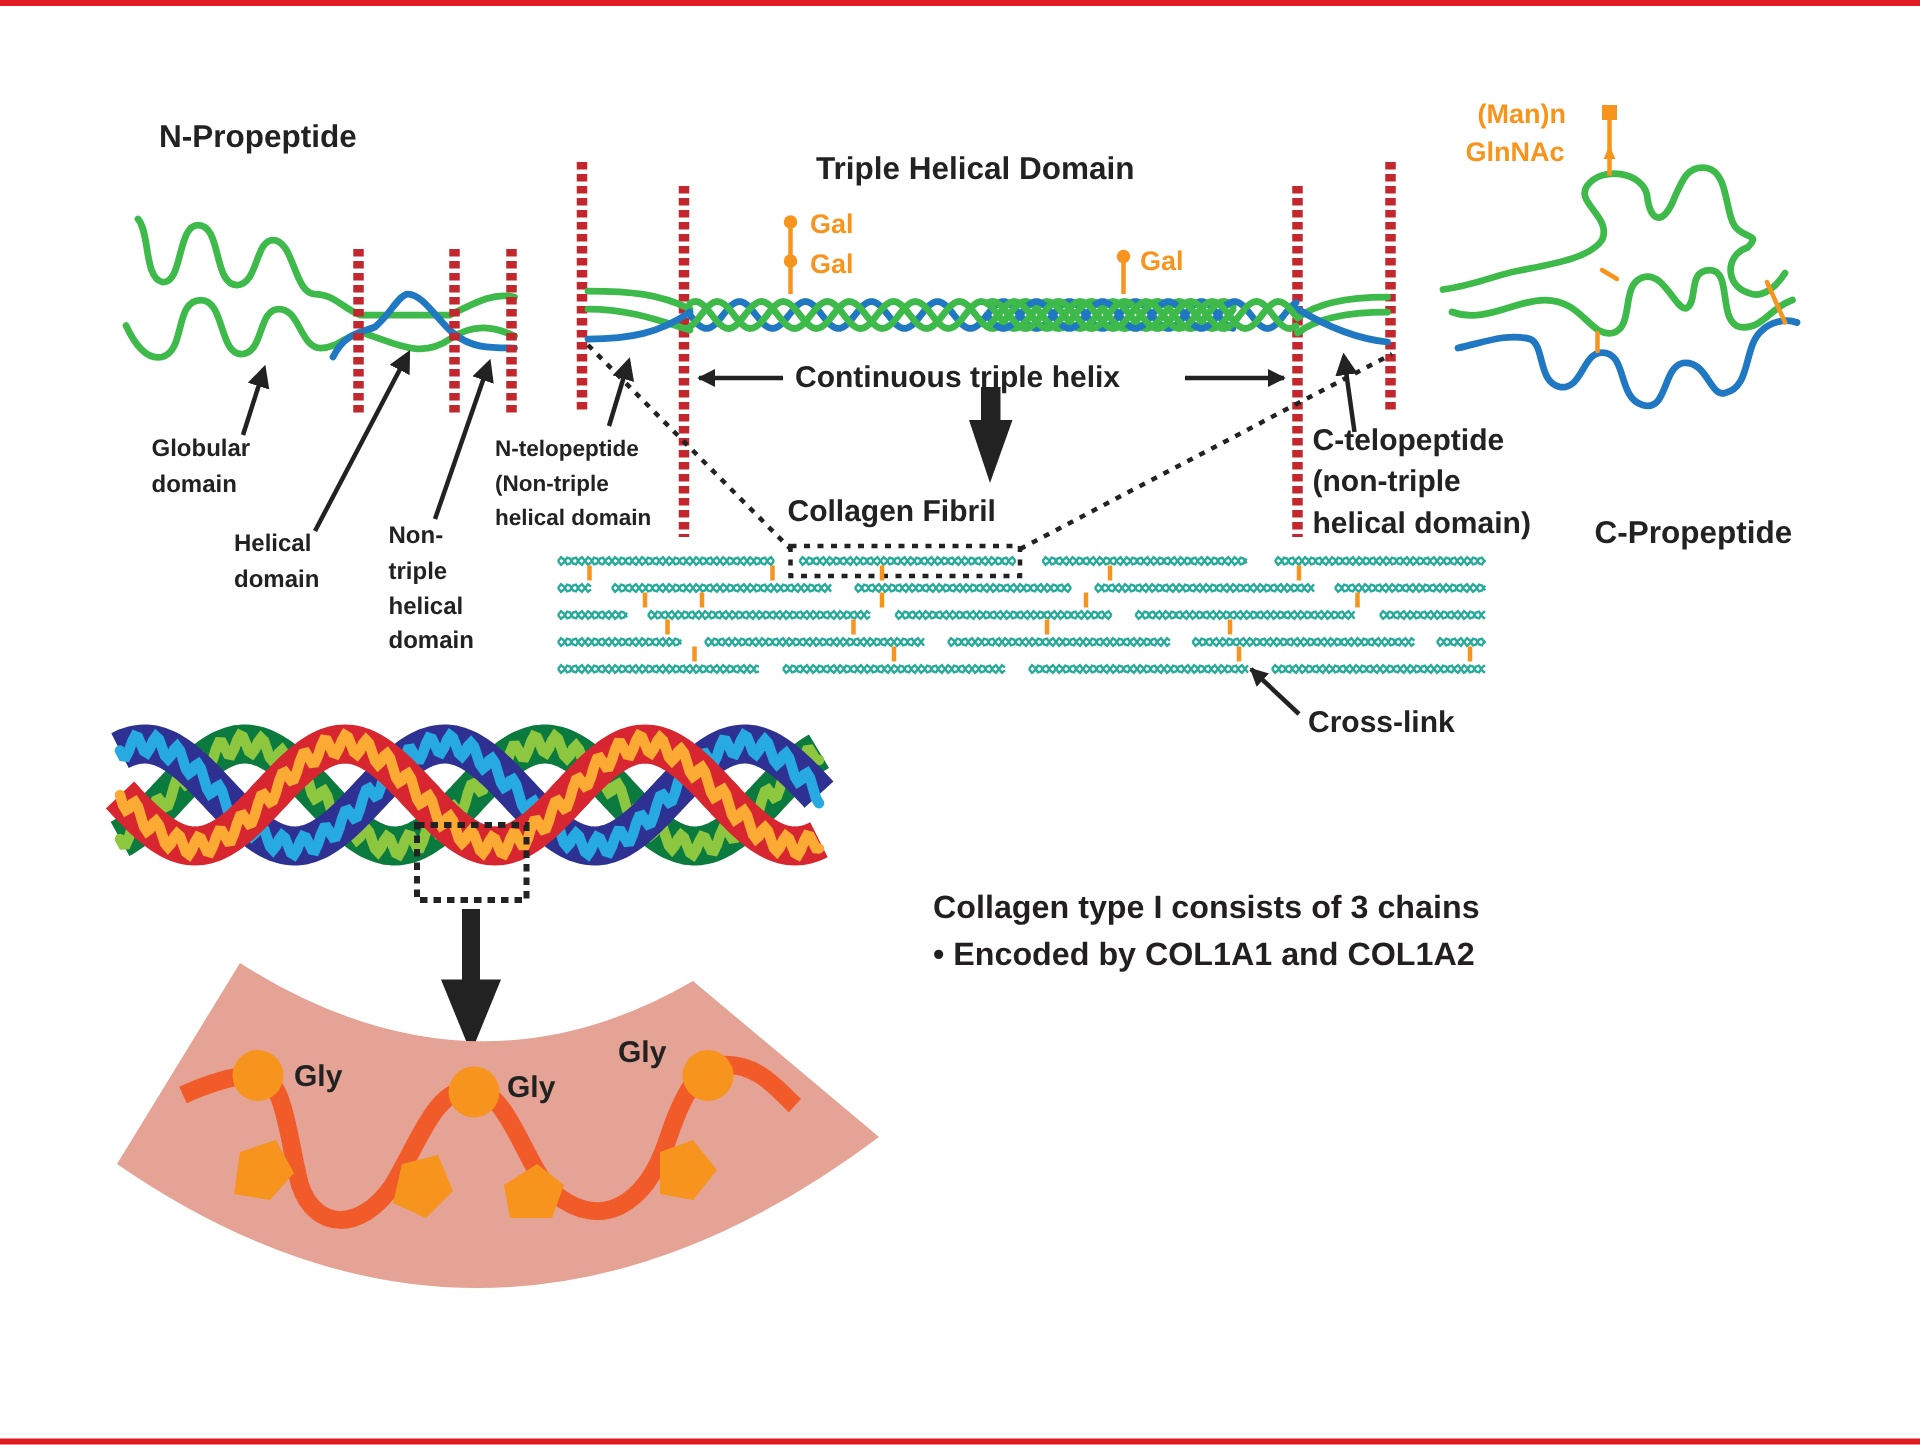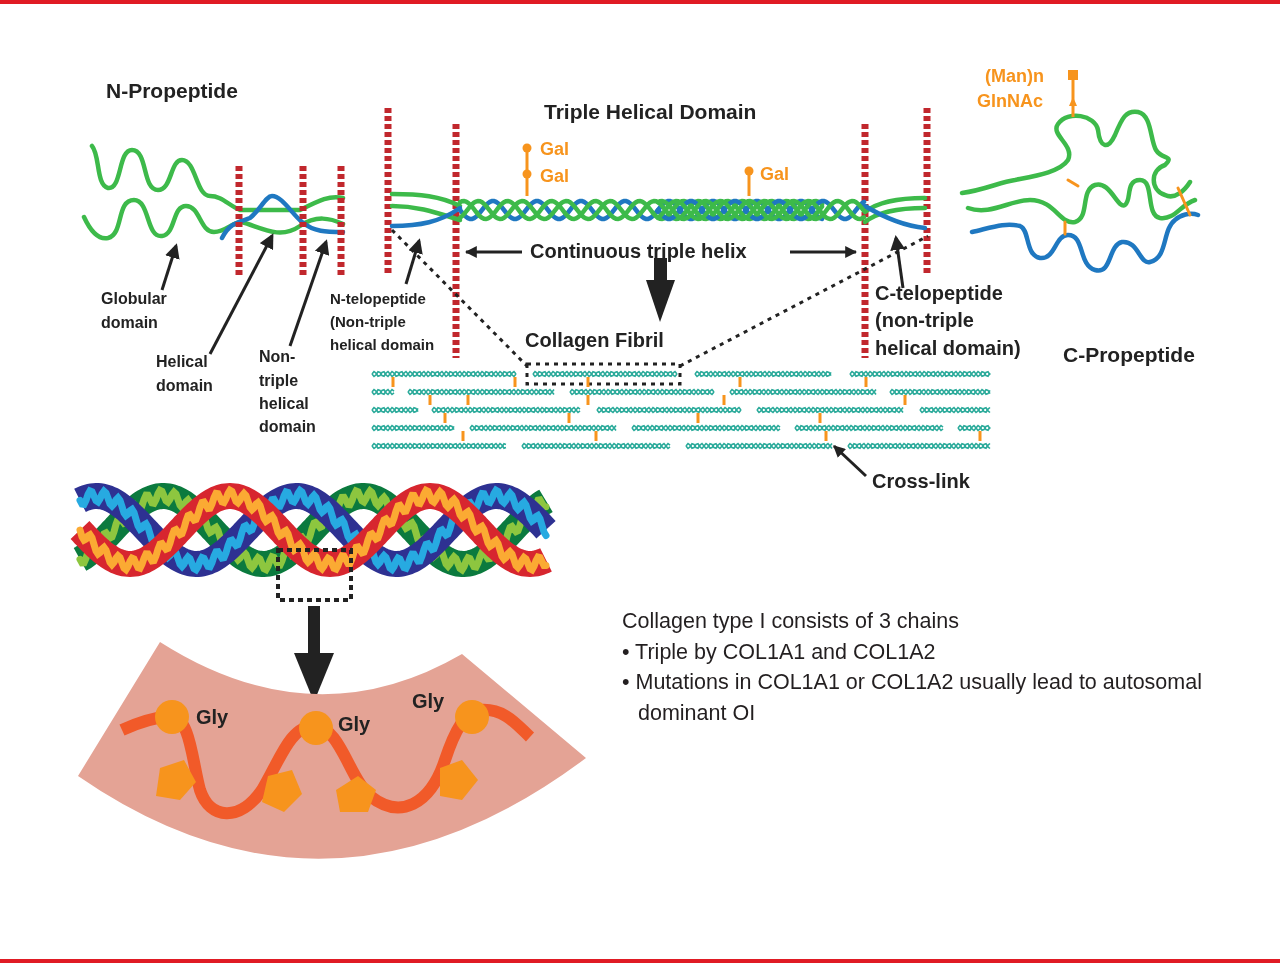--- a/index.html
+++ b/index.html
@@ -5,21 +5,21 @@
   html, body { margin:0; padding:0; background:#ffffff; }
   body { width:1280px; height:963px; position:relative; overflow:hidden; font-family:"Liberation Sans", sans-serif; }
   .bar-top { position:absolute; left:0; top:0; width:1280px; height:4px; background:#e01b24; }
   .bar-bottom { position:absolute; left:0; bottom:0; width:1280px; height:4px; background:#e01b24; }
   svg#diagram { position:absolute; left:0; top:0; }
   .lbl { font-family:"Liberation Sans", sans-serif; font-weight:bold; fill:#222222; }
   .lbl-lg { font-size:21px; }
   .lbl-md { font-size:20px; }
   .lbl-sm { font-size:16px; }
   .lbl-or { fill:#f7941d; font-size:18px; }
-  .summary { position:absolute; left:622px; top:606px; width:620px; font-family:"Liberation Sans", sans-serif; font-weight:normal; font-size:21.5px; color:#231f20; line-height:30.5px; }
+  .summary { position:absolute; left:622px; top:590px; width:620px; font-family:"Liberation Sans", sans-serif; font-weight:bold; font-size:21.5px; color:#231f20; line-height:30.5px; }
   .summary .b { padding-left:16px; text-indent:-16px; }
 </style>
 </head>
 <body>
 
 <div class="bar-top"></div>
 
 <svg id="diagram" width="1280" height="963" viewBox="0 0 1280 963">
   <defs>
     <marker id="ah" viewBox="0 0 10 10" refX="8" refY="5" markerWidth="5" markerHeight="5" orient="auto">
@@ -235,17 +235,16 @@
     <path d="M336,790 L358,776 L376,790 L368,812 L340,812 z" fill="#f7941d"></path>
     <path d="M440,768 L462,760 L478,780 L462,800 L440,796 z" fill="#f7941d"></path>
     <text class="lbl" style="font-size:20px" x="196" y="724">Gly</text>
     <text class="lbl" style="font-size:20px" x="338" y="731">Gly</text>
     <text class="lbl" style="font-size:20px" x="412" y="708">Gly</text>
   </g>
 </svg>
 
 <div class="summary">
   <div>Collagen type I consists of 3 chains</div>
-  <div class="b">• Triple by COL1A1 and COL1A2</div>
-  <div class="b">• Mutations in COL1A1 or COL1A2 usually lead to autosomal dominant OI</div>
+  <div class="b">• Encoded by COL1A1 and COL1A2</div>
 </div>
 
 <div class="bar-bottom"></div>
 
 </body></html>

